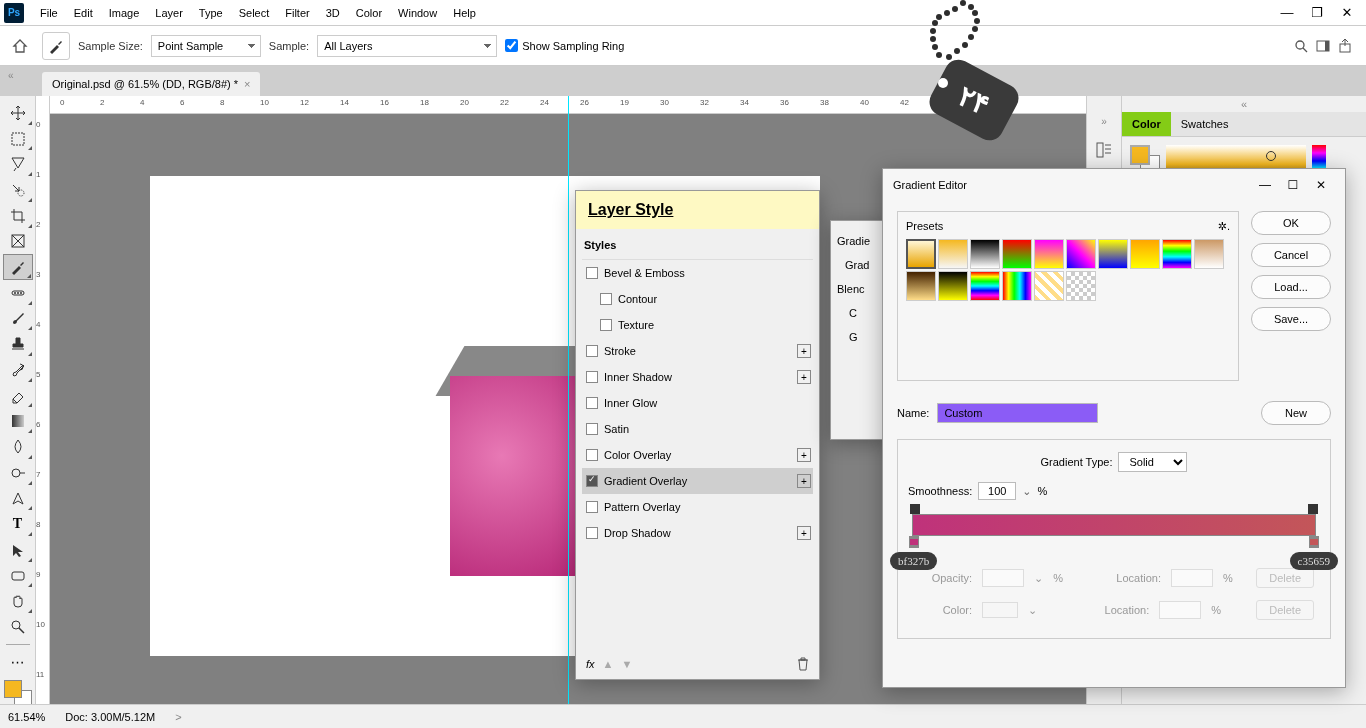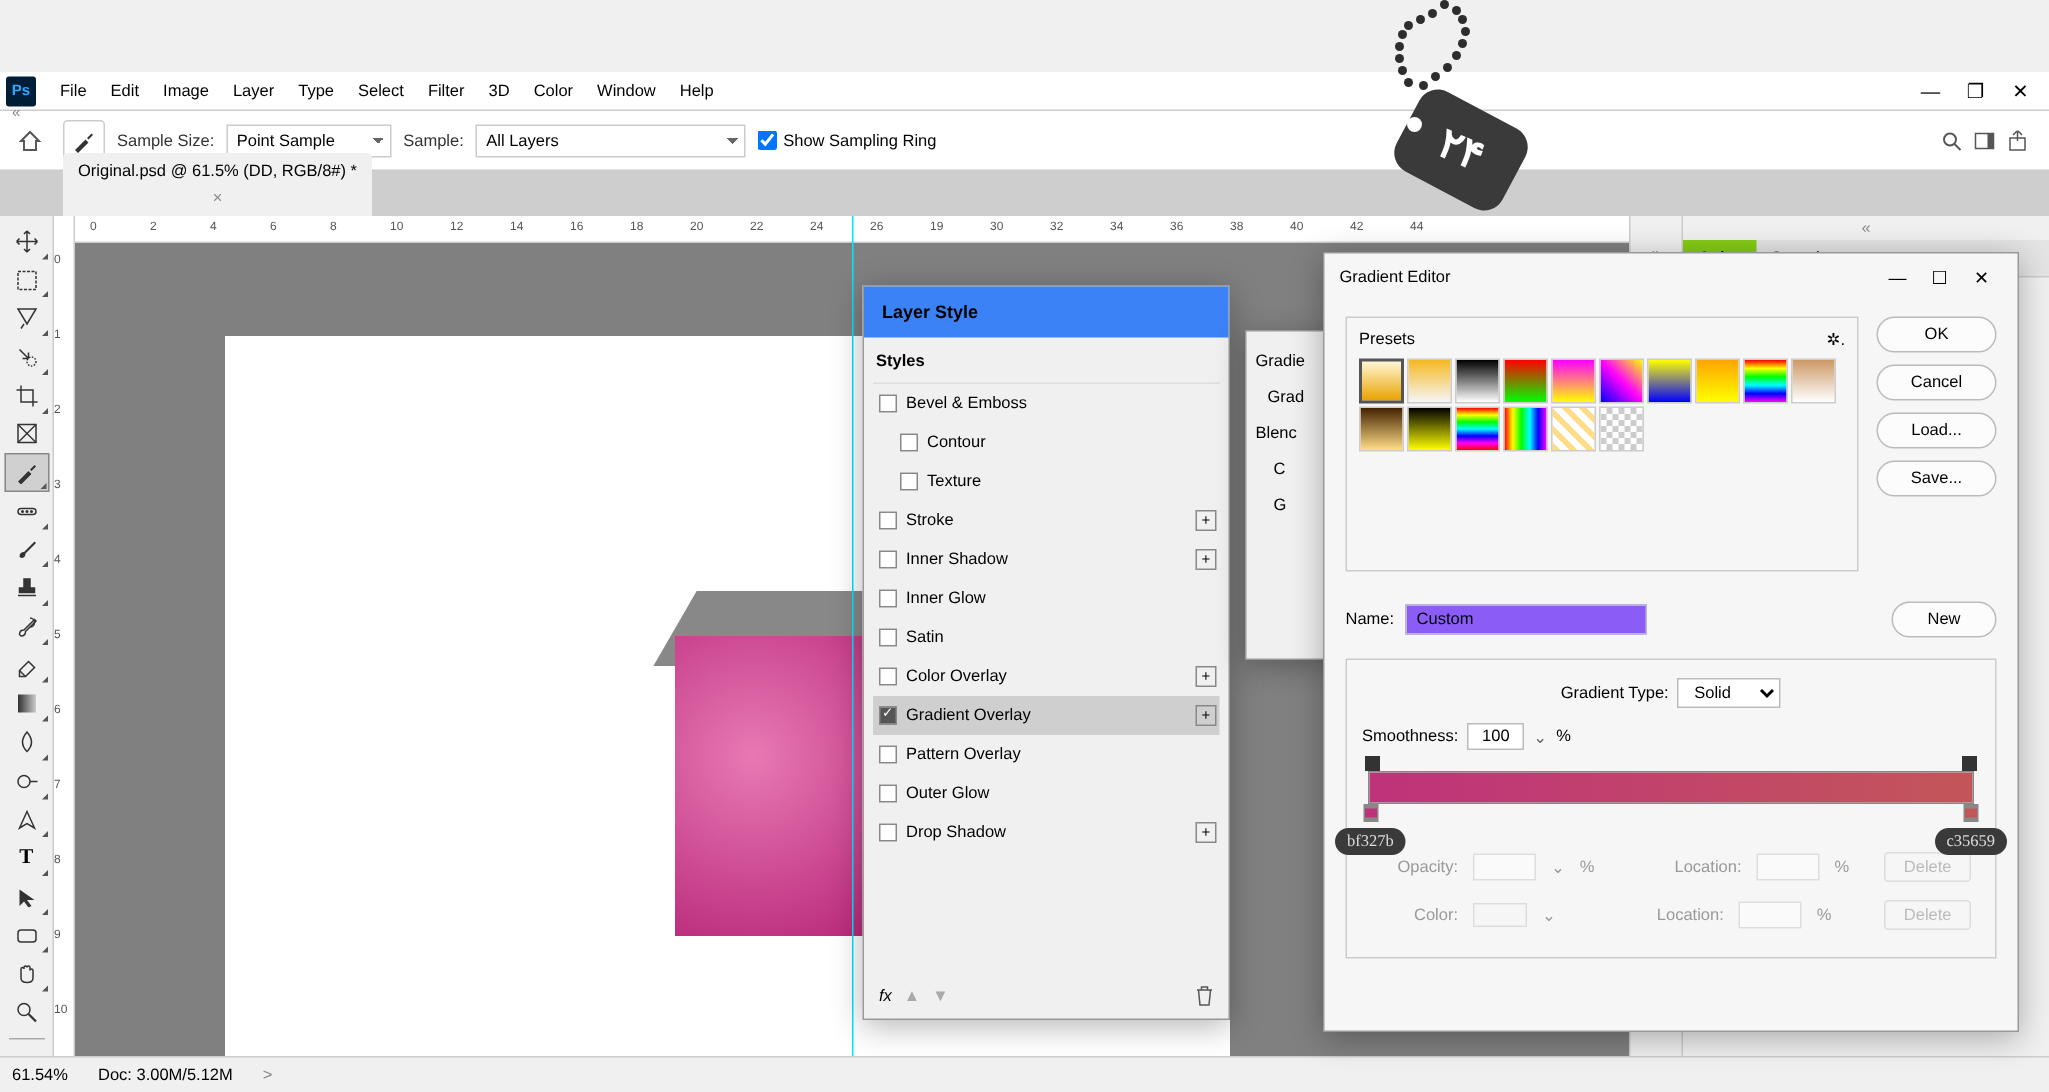--- a/index.html
+++ b/index.html
@@ -1,36 +1,36 @@
 <!DOCTYPE html>
 <html><head>
 <meta charset="utf-8">
 <style>
 * { margin:0; padding:0; box-sizing:border-box; font-family:"Segoe UI",Tahoma,sans-serif; font-size:11px; user-select:none; }
 body { width:1366px; height:728px; background:#f0f0f0; position:relative; overflow:hidden; }
 
 
-.menubar { height:26px; background:#fff; display:flex; align-items:center; padding:0 4px; border-bottom:1px solid #ccc;margin-top:48px; }
+.menubar { height:26px; background:#fff; display:flex; align-items:center; padding:0 4px; border-bottom:1px solid #ccc; }
 .ps-logo { width:20px; height:20px; background:#001e36; color:#31a8ff; display:flex; align-items:center; justify-content:center; font-weight:bold; font-size:10px; margin-right:8px; border-radius:2px; }
 .menu-item { padding:4px 8px; cursor:default; }
 .win-controls { margin-left:auto; display:flex; gap:0; }
 .win-btn { width:30px; height:20px; display:flex; align-items:center; justify-content:center; font-size:13px; }
 
 
 .options-bar { height:40px; background:#fff; display:flex; align-items:center; padding:0 6px; border-bottom:1px solid #ccc; gap:8px; }
 .home-icon { width:28px; height:28px; display:flex; align-items:center; justify-content:center; }
 .eyedrop-icon { width:28px; height:28px; display:flex; align-items:center; justify-content:center; border:1px solid #ccc; border-radius:3px; }
 .opt-label { color:#333; }
 .opt-select { border:1px solid #ccc; padding:2px 20px 2px 6px; background:#fff; height:22px; appearance:none; background-image:linear-gradient(45deg,transparent 50%,#666 50%),linear-gradient(135deg,#666 50%,transparent 50%); background-position:right 8px center,right 4px center; background-size:4px 4px,4px 4px; background-repeat:no-repeat; }
 .checkbox-wrap { display:flex; align-items:center; gap:4px; }
 .right-icons { margin-left:auto; display:flex; gap:8px; align-items:center; padding-right:8px; }
 
 
 .tab-bar { height:30px; background:#cecece; display:flex; align-items:flex-end; padding-left:42px; }
-.doc-tab { background:#f0f0f0; padding:6px 10px; display:flex; align-items:center; gap:6px; border-top-left-radius:3px; border-top-right-radius:3px; font-size:11px;flex-direction:column; }
+.doc-tab { background:#f0f0f0; padding:6px 10px; display:flex; align-items:center; gap:6px; border-top-left-radius:3px; border-top-right-radius:3px; font-size:11px; }
 .collapse-icon { position:absolute; left:8px; top:70px; color:#888; font-size:10px; }
 
 
 .main { display:flex; height:calc(100% - 96px - 20px); }
 .toolbox { width:36px; background:#f0f0f0; border-right:1px solid #ccc; display:flex; flex-direction:column; align-items:center; padding-top:4px; gap:0; }
 .tool { width:30px; height:26px; display:flex; align-items:center; justify-content:center; font-size:14px; position:relative; }
 .tool.active { background:#d0d0d0; border:1px solid #888; }
 .tool .corner { position:absolute; bottom:1px; right:1px; width:0; height:0; border-left:4px solid transparent; border-bottom:4px solid #555; }
 .fg-bg { width:28px; height:28px; position:relative; margin-top:6px; }
 .fg-sw { position:absolute; top:0; left:0; width:18px; height:18px; background:#f5b820; border:1px solid #888; }
@@ -64,21 +64,21 @@
 .bg-sw2 { position:absolute; bottom:0; right:0; width:20px; height:20px; background:#fff; border:1px solid #888; }
 .color-field { width:140px; height:48px; background:linear-gradient(to bottom,#fff,#f5b820 40%,#000); position:relative; }
 .color-field::after { content:""; position:absolute; top:6px; right:30px; width:8px; height:8px; border:1px solid #333; border-radius:50%; }
 .hue-strip { width:14px; height:48px; background:linear-gradient(red,magenta,blue,cyan,lime,yellow,red); }
 
 
 .status-bar { position:absolute; bottom:0; left:0; right:0; height:24px; background:#f0f0f0; border-top:1px solid #ccc; display:flex; align-items:center; padding:0 8px; gap:20px; font-size:10px; }
 
 
 .dialog { position:absolute; background:#f0f0f0; border:1px solid #999; box-shadow:0 4px 20px rgba(0,0,0,0.3); }
-.dlg-title { padding:10px 12px; font-size:12px; font-weight:600; background:#3b82f6; }
+.dlg-title { padding:10px 12px; font-size:16px; font-weight:600; background:#fef9c3;text-decoration:underline; }
 .layer-style { top:190px; left:575px; width:245px; height:490px; }
 .ls-body { padding:0 6px; }
 .ls-section-head { padding:10px 2px 8px; font-size:11px; font-weight:600; border-bottom:1px solid #ddd; }
 .ls-item { display:flex; align-items:center; padding:7px 4px; gap:6px; position:relative; }
 .ls-item.indent { padding-left:18px; }
 .ls-item.sel { background:#cfcfcf; }
 .ls-checkbox { width:12px; height:12px; border:1px solid #888; background:#fff; display:inline-block; }
 .ls-checkbox.checked { background:#555; position:relative; }
 .ls-checkbox.checked::after { content:"✓"; color:#fff; font-size:9px; position:absolute; top:-2px; left:1px; }
 .ls-plus { position:absolute; right:2px; width:14px; height:14px; border:1px solid #888; display:flex; align-items:center; justify-content:center; font-size:10px; }
@@ -485,24 +485,20 @@
         <span class="ls-checkbox checked"></span>
         <span>Gradient Overlay</span>
         <span class="ls-plus">+</span>
       </div>
     <div class="ls-item">
         <span class="ls-checkbox"></span>
         <span>Pattern Overlay</span>
       </div>
     <div class="ls-item">
         <span class="ls-checkbox"></span>
-        <span>Outer Glow</span>
-      </div>
-    <div class="ls-item">
-        <span class="ls-checkbox"></span>
         <span>Drop Shadow</span>
         <span class="ls-plus">+</span>
       </div>
   </div>
   <div class="ls-footer">
     <span style="font-style:italic">fx</span>
     <span style="color:#aaa">▲</span>
     <span style="color:#aaa">▼</span>
     <span style="flex:1"></span>
     <span>

